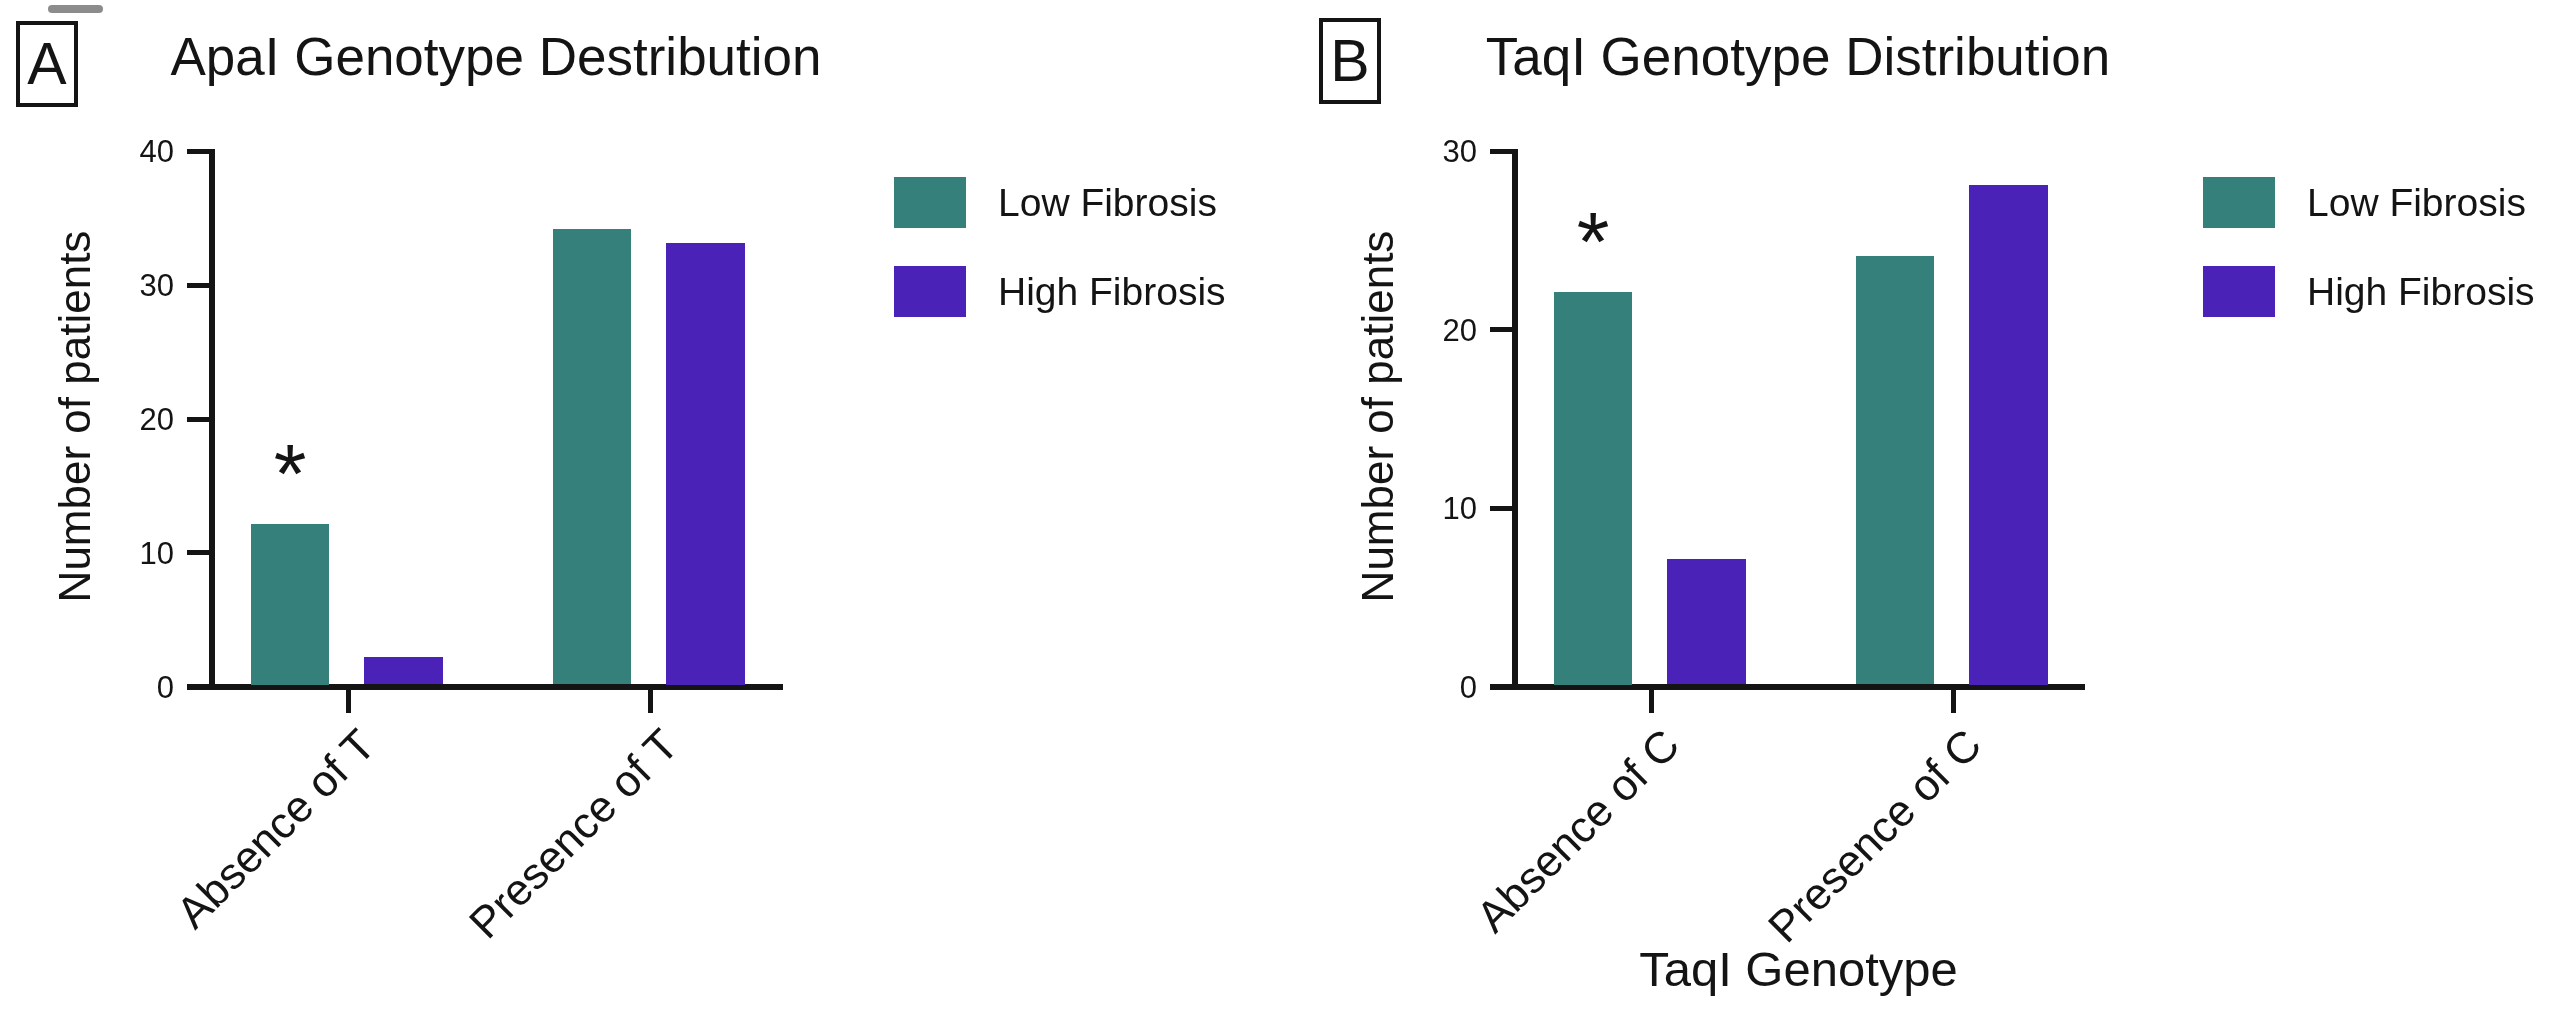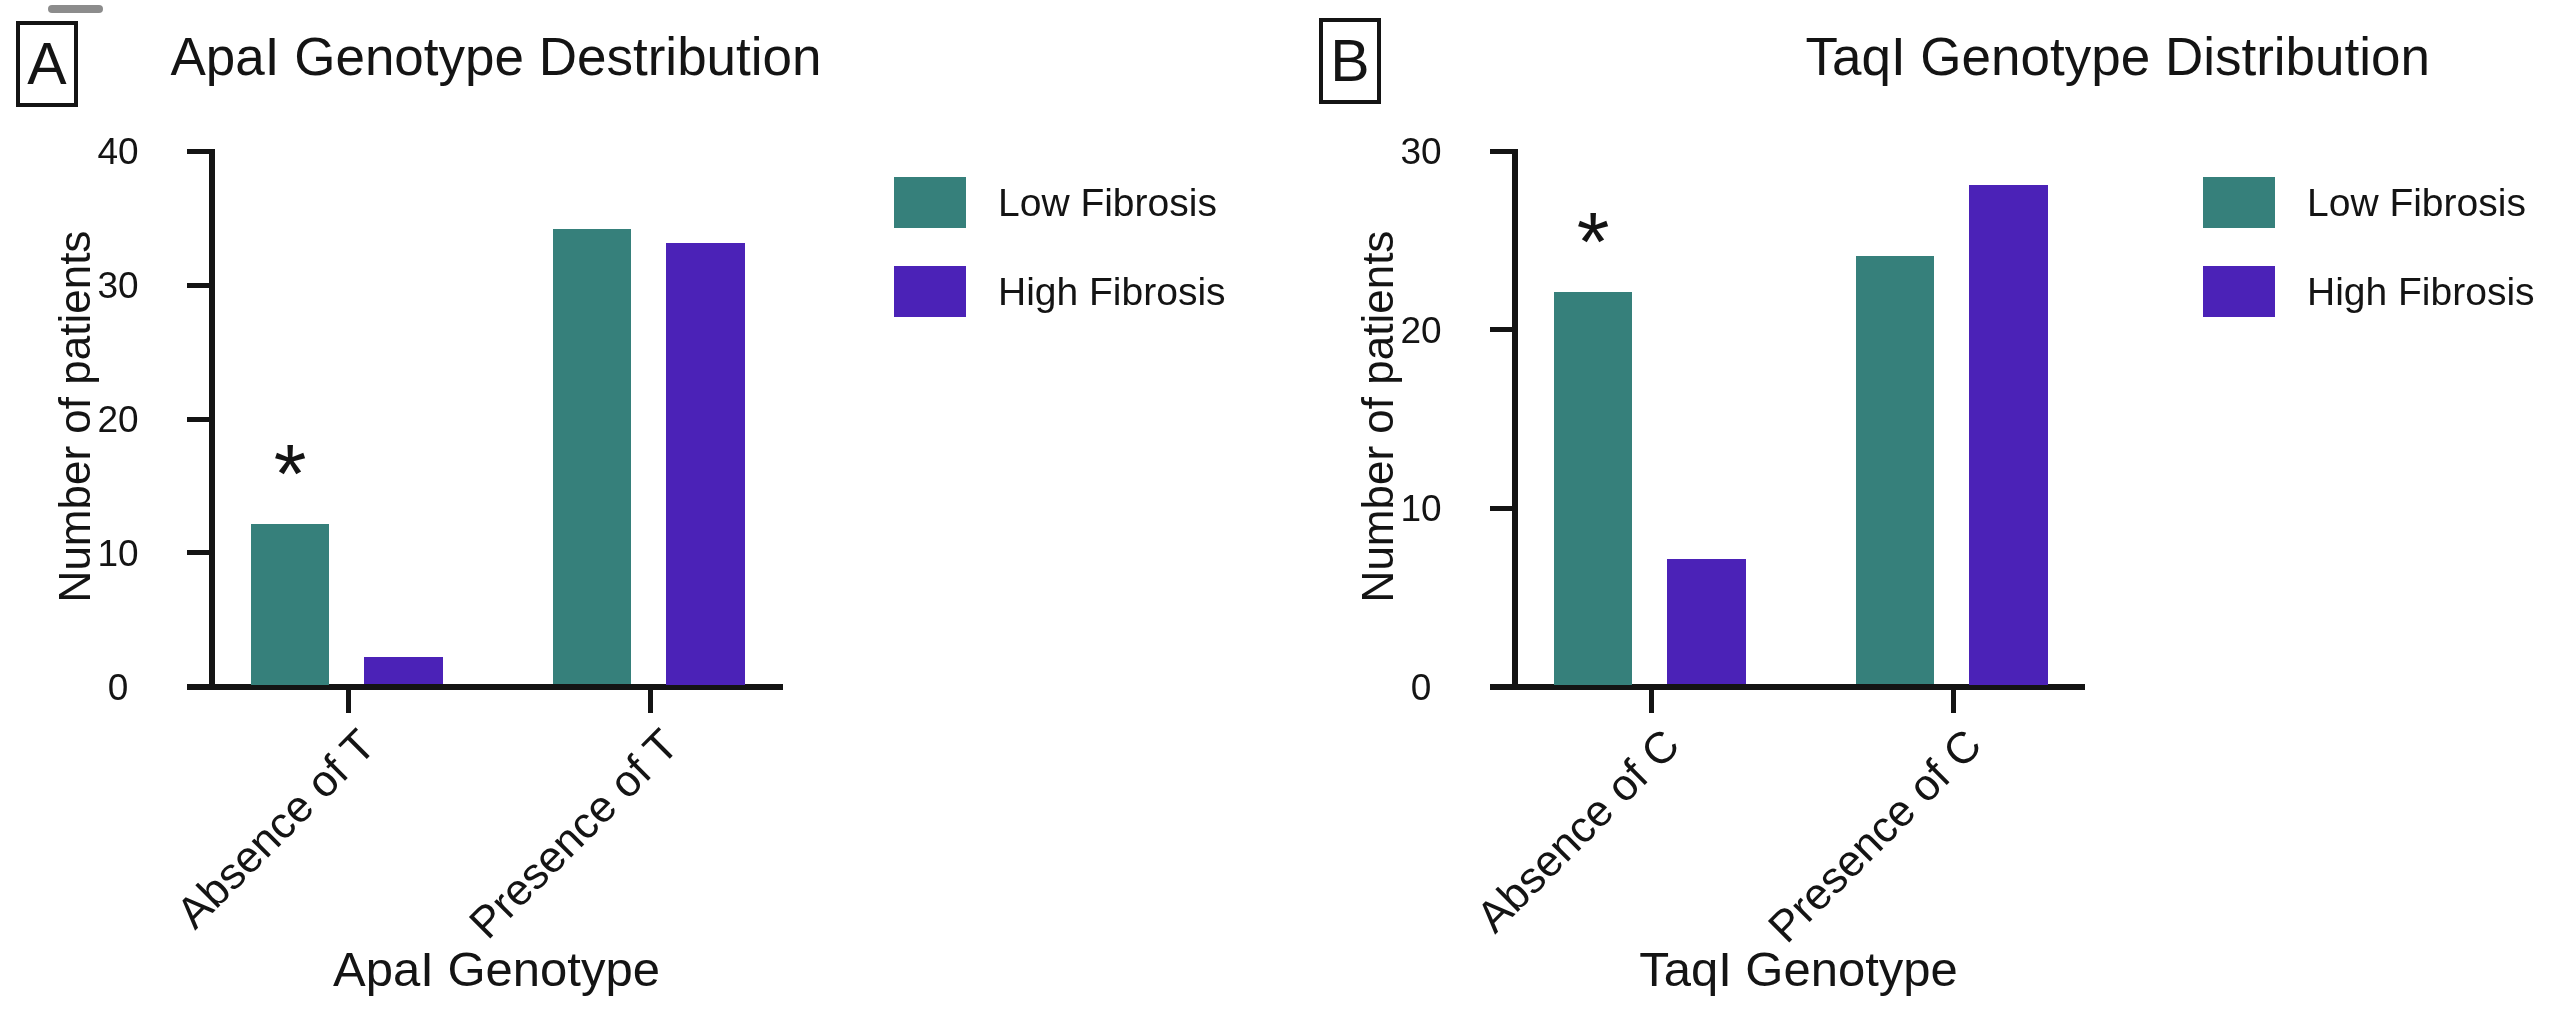--- a/index.html
+++ b/index.html
@@ -26,22 +26,22 @@
     position:absolute;width:632px;height:53px;
     text-align:center;font-size:44px;line-height:53px;
     transform:rotate(-90deg);transform-origin:50% 50%;white-space:nowrap;
   }
   .x-axis-title{
     position:absolute;top:940px;width:843px;
     text-align:center;font-size:49px;line-height:59px;white-space:nowrap;
   }
   .spine{position:absolute;background:#141414;}
   .tick-label-y{
-    position:absolute;width:112px;text-align:center;
-    font-size:37px;line-height:41px;
+    position:absolute;width:112px;text-align:right;
+    font-size:31px;line-height:41px;
   }
   .tick-label-x{
     position:absolute;width:421px;text-align:right;
     font-size:44px;line-height:46px;white-space:nowrap;
     transform:rotate(-45deg);transform-origin:100% 0%;
   }
   .bar{position:absolute;}
   .sig-marker{
     position:absolute;width:112px;text-align:center;
     font-size:84px;line-height:84px;color:#141414;
@@ -58,21 +58,20 @@
 </head>
 <body>
 
 <div class="canvas">
   <div class="artifact"></div>
 
   <section class="panel">
     <div class="panel-box" style="left: 16px; top: 21px;">A</div>
     <div class="chart-title" style="left: -136px;">ApaI Genotype Destribution</div>
     <div class="y-axis-label" style="left: -242px; top: 390px;">Number of patients</div>
-    <div class="x-axis-title" style="left: 75px;">ApaI Genotype</div>
     <div class="plot-layer">
         <div class="spine" style="left: 209px; top: 149px; width: 5.6px; height: 541px;"></div>
         <div class="spine" style="left: 187px; top: 684px; width: 596px; height: 5.6px;"></div>
         <div class="spine" style="left: 187px; top: 684px; width: 22.5px; height: 4.9px;"></div>
         <div class="tick-label-y" style="left: 62px; top: 667px;">0</div>
         <div class="spine" style="left: 187px; top: 550px; width: 22.5px; height: 4.9px;"></div>
         <div class="tick-label-y" style="left: 62px; top: 533px;">10</div>
         <div class="spine" style="left: 187px; top: 417px; width: 22.5px; height: 4.9px;"></div>
         <div class="tick-label-y" style="left: 62px; top: 399px;">20</div>
         <div class="spine" style="left: 187px; top: 283px; width: 22.5px; height: 4.9px;"></div>
@@ -90,21 +89,21 @@
         <div class="sig-marker" style="left: 234px; top: 432px;">*</div>
         <div class="legend-swatch" style="left: 894px; top: 177px; background: rgb(54, 128, 123);"></div>
         <div class="legend-label" style="left: 998px; top: 177px;">Low Fibrosis</div>
         <div class="legend-swatch" style="left: 894px; top: 266px; background: rgb(75, 34, 183);"></div>
         <div class="legend-label" style="left: 998px; top: 266px;">High Fibrosis</div>
       </div>
   </section>
 
   <section class="panel">
     <div class="panel-box" style="left: 1319px; top: 18px;">B</div>
-    <div class="chart-title" style="left: 1166px; text-align: right;">TaqI Genotype Distribution</div>
+    <div class="chart-title" style="left: 1166px;">TaqI Genotype Distribution</div>
     <div class="y-axis-label" style="left: 1061px; top: 390px;">Number of patients</div>
     <div class="x-axis-title" style="left: 1377px;">TaqI Genotype</div>
     <div class="plot-layer">
         <div class="spine" style="left: 1512px; top: 149px; width: 5.6px; height: 541px;"></div>
         <div class="spine" style="left: 1490px; top: 684px; width: 595px; height: 5.6px;"></div>
         <div class="spine" style="left: 1490px; top: 684px; width: 22.5px; height: 4.9px;"></div>
         <div class="tick-label-y" style="left: 1365px; top: 667px;">0</div>
         <div class="spine" style="left: 1490px; top: 506px; width: 22.5px; height: 4.9px;"></div>
         <div class="tick-label-y" style="left: 1365px; top: 488px;">10</div>
         <div class="spine" style="left: 1490px; top: 327px; width: 22.5px; height: 4.9px;"></div>

